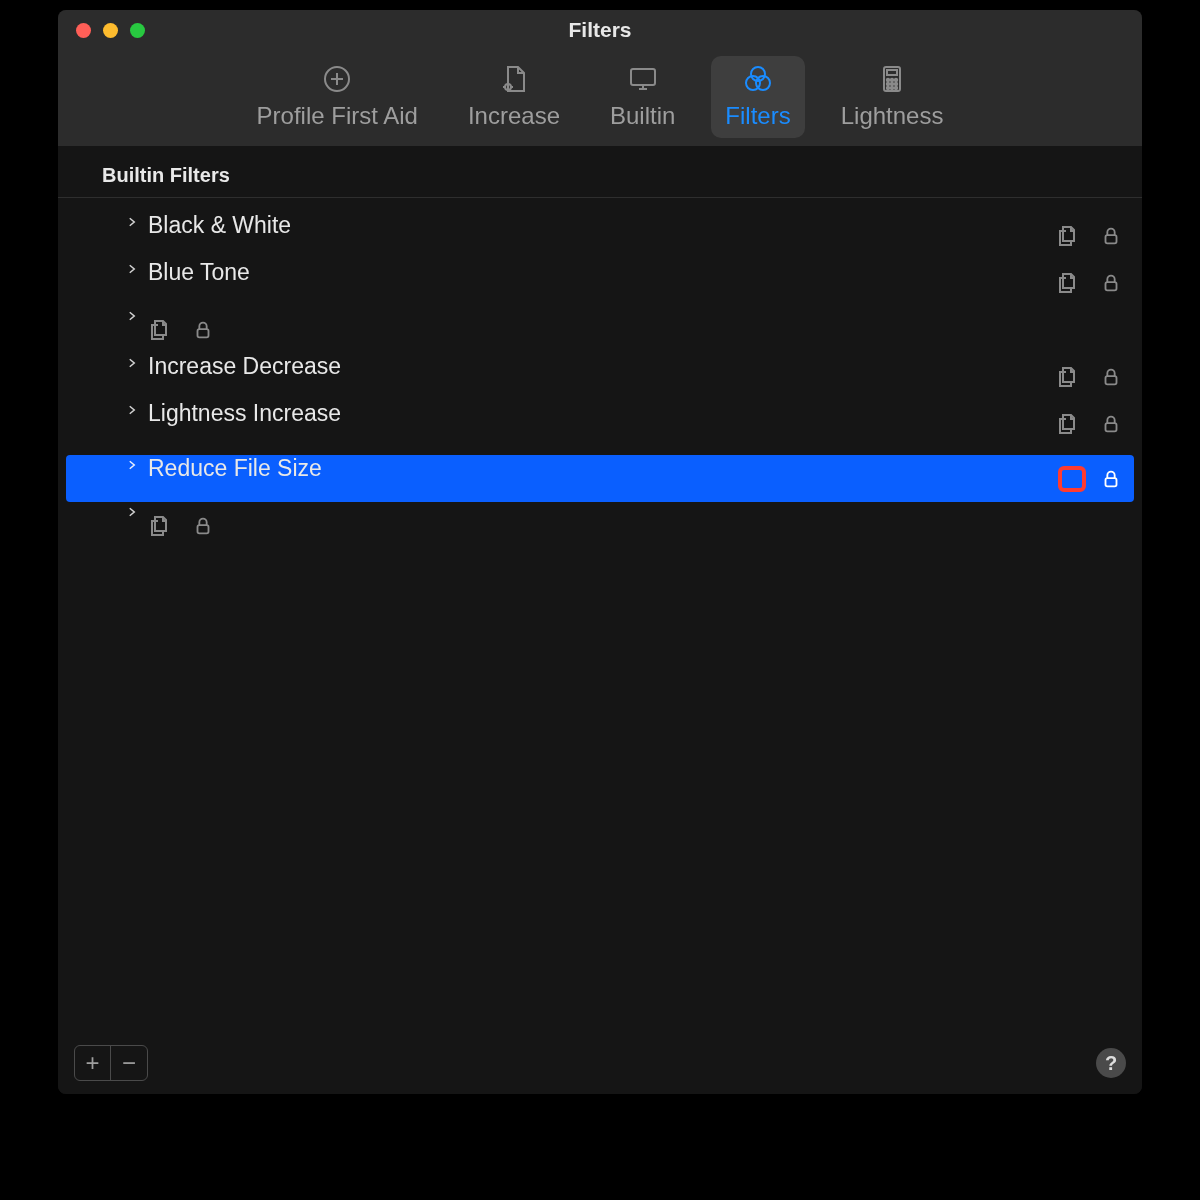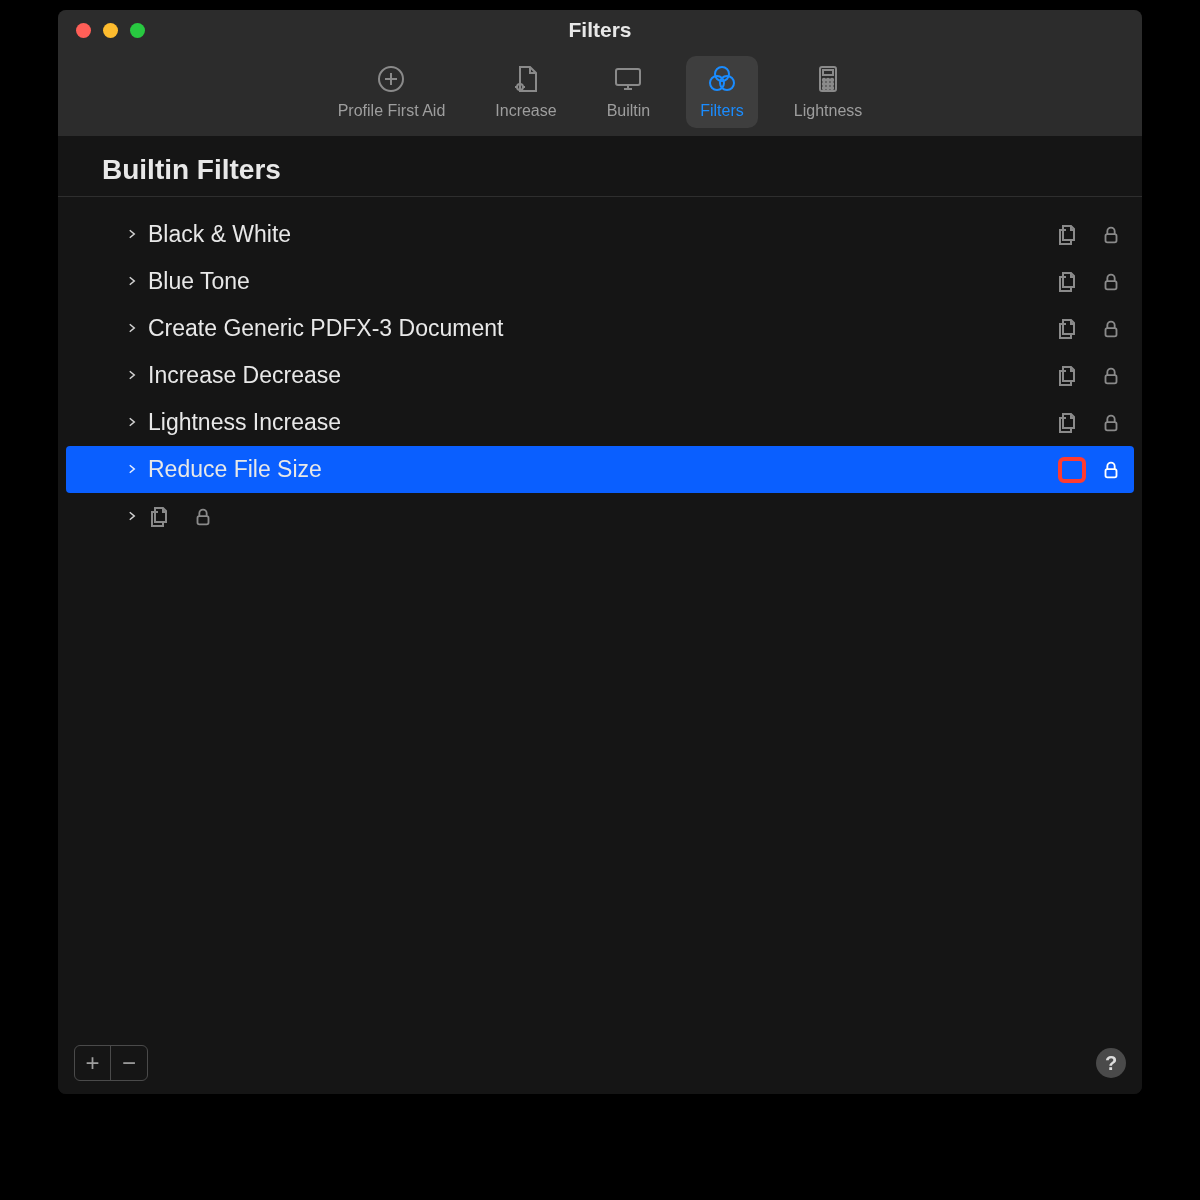--- a/index.html
+++ b/index.html
@@ -93,59 +93,59 @@
     color: var(--text-secondary);
     min-width: 60px;
   }
   .tab.active {
     background: var(--tab-active-bg);
     color: var(--tab-active-text);
   }
   .tab.active .tab-icon svg { stroke: var(--tab-active-text); fill: none; }
   .tab .tab-icon svg { stroke: var(--icon-grey); fill: none; stroke-width: 2; }
   .tab-label {
-    font-size: 16px;
+    font-size: 24px;
   }
   .tab-icon {
     width: 34px;
     height: 34px;
     display: flex;
     align-items: center;
     justify-content: center;
   }
   
   .content {
     flex: 1;
     background: var(--bg-content);
     overflow: auto;
     padding-top: 18px;
   }
   .section-header {
     color: var(--text-primary);
-    font-size: 28px;
+    font-size: 20px;
     font-weight: 600;
     padding: 0 0 10px 44px;
     border-bottom: 1px solid #2e2e2e;
   }
   .filter-list {
     padding-top: 14px;
   }
   .filter-row {
     display: flex;
-    align-items: center;
     height: 47px;
     padding-left: 60px;
     padding-right: 10px;
     color: var(--text-primary);
     font-size: 23px;
     border-radius: 4px;
     margin: 0 8px;
   }
   .filter-row.selected {
     background: var(--row-selected);
+    margin-top: 8px;
   }
   .disclosure {
     color: inherit;
     width: 18px;
     margin-right: 4px;
     font-size: 18px;
     opacity: 0.9;
   }
   .filter-row.selected .disclosure { color: #fff; }
   .filter-name {
@@ -337,21 +337,20 @@
                 <rect x="6" y="11" width="12" height="9" rx="2"></rect>
                 <path d="M8 11 V8 a4 4 0 0 1 8 0 v3"></path>
               </svg>
             </span>
           </div>
         </div>
         <div class="filter-row">
           <span class="disclosure"><svg viewBox="0 0 16 16" width="12" height="12">
               <path d="M5 3 l6 5 -6 5" stroke="currentColor" fill="none" stroke-width="2"></path>
             </svg></span>
-          <span class="filter-name">Create Generic PDFX-3 Document</span>
           <div class="row-actions">
             <span class="action-icon">
               <svg viewBox="0 0 24 24" width="24" height="24">
                 <path d="M6 3 h8 l3 3 v11 H6 Z"></path>
                 <path d="M14 3 v4 h4"></path>
                 <path d="M9 7 H3 v14 h11 v-3"></path>
               </svg>
             </span>
             <span class="action-icon">
               <svg viewBox="0 0 24 24" width="22" height="22">

